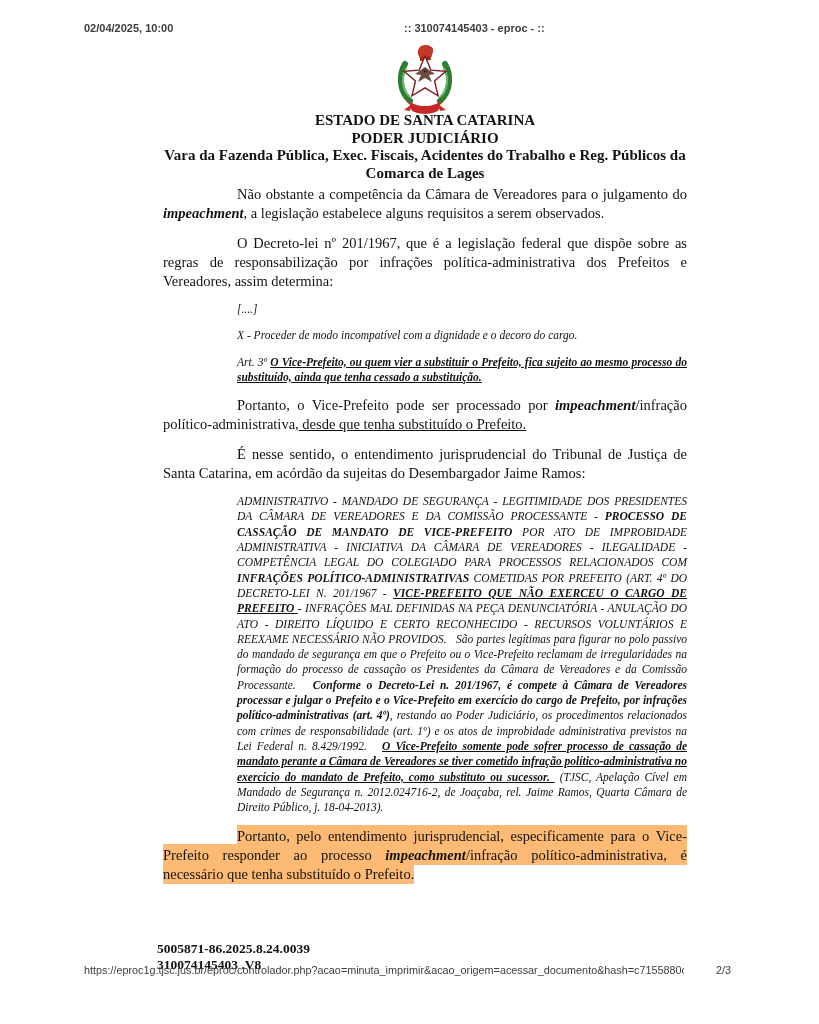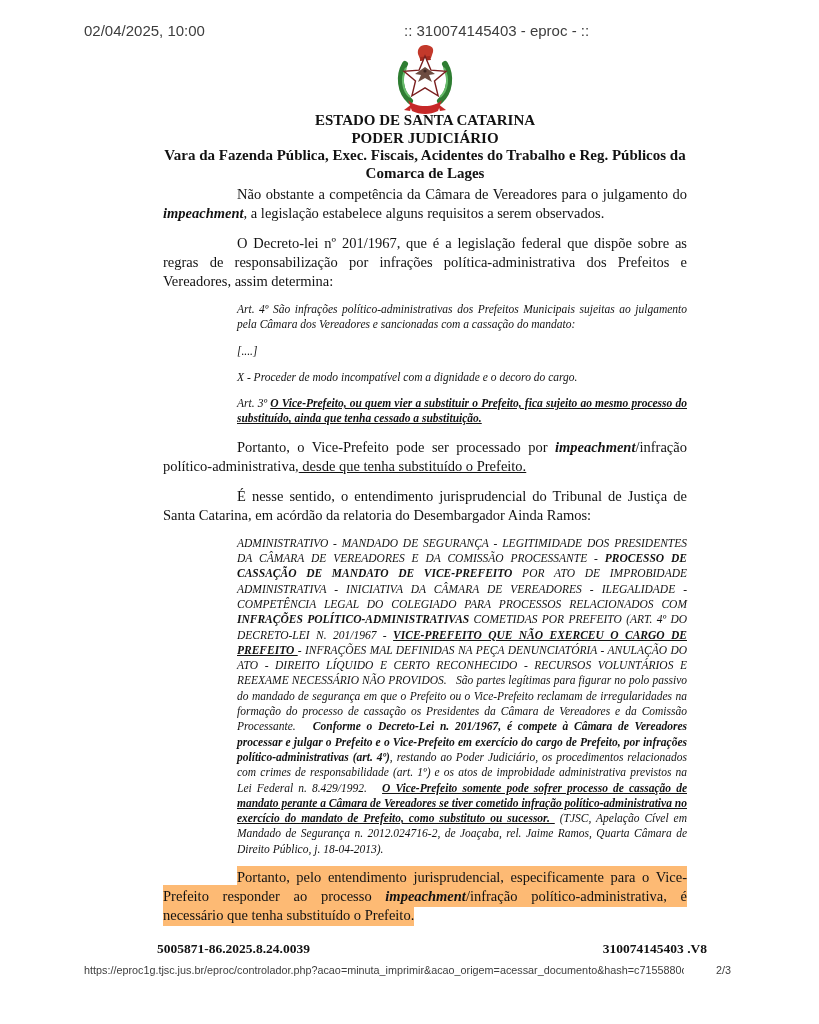--- a/index.html
+++ b/index.html
@@ -8,23 +8,24 @@
     width:819px;height:1024px;
     background:#ffffff;
     overflow:hidden;
     font-family:"Liberation Serif", serif;
     color:#121212;
   }
   
   .print-meta{
     position:absolute;
     font-family:"Liberation Sans", sans-serif;
-    font-size:15px;
+    font-size:11px;
     color:#3d3d3d;
     white-space:nowrap;
+    font-weight:bold;
   }
   .print-datetime{top:22px;left:84px;}
   .print-title{top:22px;left:404px;}
   .print-footer{
     position:absolute;top:964px;left:84px;right:88px;
     display:flex;justify-content:space-between;align-items:flex-start;
     font-family:"Liberation Sans", sans-serif;
     font-size:10.8px;color:#3d3d3d;
   }
   .print-url{max-width:600px;overflow:hidden;white-space:nowrap;}
@@ -59,21 +60,21 @@
   mark.hl{
     background:#fdba74;
     color:inherit;
     padding:2.6px 0;
   }
 
   
   .doc-footer{
     position:absolute;top:941px;left:157px;right:112px;
     display:flex;justify-content:space-between;
-    font-weight:bold;font-size:13.5px;
+    font-weight:bold;font-size:13.5px;flex-direction:column;
   }
 </style>
 </head>
 <body>
 
 <div class="page">
 
   <span class="print-meta print-datetime">02/04/2025, 10:00</span>
   <span class="print-meta print-title">:: 310074145403 - eproc - ::</span>
 
@@ -99,26 +100,25 @@
 
   <header class="letterhead">
     <div>ESTADO DE SANTA CATARINA</div>
     <div>PODER JUDICIÁRIO</div>
     <div>Vara da Fazenda Pública, Exec. Fiscais, Acidentes do Trabalho e Reg. Públicos da Comarca de Lages</div>
   </header>
 
   <article class="docbody">
     <p class="para"><span>Não obstante a competência da Câmara de Vereadores para o julgamento do </span><span class="i">impeachment</span><span>, a legislação estabelece alguns requisitos a serem observados.</span></p>
     <p class="para"><span>O Decreto-lei nº 201/1967, que é a legislação federal que dispõe sobre as regras de responsabilização por infrações política-administrativa dos Prefeitos e Vereadores, assim determina:</span></p>
-    <p class="quote"><span>Art. 4º São infrações político-administrativas dos Prefeitos Municipais sujeitas ao julgamento pela Câmara dos Vereadores e sancionadas com a cassação do mandato:</span></p>
     <p class="quote"><span>[....]</span></p>
     <p class="quote"><span>X - Proceder de modo incompatível com a dignidade e o decoro do cargo.</span></p>
     <p class="quote"><span>Art. 3º </span><span class="b u">O Vice-Prefeito, ou quem vier a substituir o Prefeito, fica sujeito ao mesmo processo do substituído, ainda que tenha cessado a substituição.</span></p>
     <p class="para"><span>Portanto, o Vice-Prefeito pode ser processado por </span><span class="i">impeachment</span><span>/infração político-administrativa,</span><span class="u"> desde que tenha substituído o Prefeito.</span></p>
-    <p class="para"><span>É nesse sentido, o entendimento jurisprudencial do Tribunal de Justiça de Santa Catarina, em acórdão da relatoria do Desembargador Ainda Ramos:</span></p>
+    <p class="para"><span>É nesse sentido, o entendimento jurisprudencial do Tribunal de Justiça de Santa Catarina, em acórdão da sujeitas do Desembargador Jaime Ramos:</span></p>
     <p class="quote"><span>ADMINISTRATIVO - MANDADO DE SEGURANÇA - LEGITIMIDADE DOS PRESIDENTES DA CÂMARA DE VEREADORES E DA COMISSÃO PROCESSANTE - </span><span class="b">PROCESSO DE CASSAÇÃO DE MANDATO DE VICE-PREFEITO</span><span> POR ATO DE IMPROBIDADE ADMINISTRATIVA - INICIATIVA DA CÂMARA DE VEREADORES - ILEGALIDADE - COMPETÊNCIA LEGAL DO COLEGIADO PARA PROCESSOS RELACIONADOS COM </span><span class="b">INFRAÇÕES POLÍTICO-ADMINISTRATIVAS</span><span> COMETIDAS POR PREFEITO (ART. 4º DO DECRETO-LEI N. 201/1967 - </span><span class="b u">VICE-PREFEITO QUE NÃO EXERCEU O CARGO DE PREFEITO </span><span>- INFRAÇÕES MAL DEFINIDAS NA PEÇA DENUNCIATÓRIA - ANULAÇÃO DO ATO - DIREITO LÍQUIDO E CERTO RECONHECIDO - RECURSOS VOLUNTÁRIOS E REEXAME NECESSÁRIO NÃO PROVIDOS.&nbsp;&nbsp; São partes legítimas para figurar no polo passivo do mandado de segurança em que o Prefeito ou o Vice-Prefeito reclamam de irregularidades na formação do processo de cassação os Presidentes da Câmara de Vereadores e da Comissão Processante.&nbsp;&nbsp; </span><span class="b">Conforme o Decreto-Lei n. 201/1967, é compete à Câmara de Vereadores processar e julgar o Prefeito e o Vice-Prefeito em exercício do cargo de Prefeito, por infrações político-administrativas (art. 4º)</span><span>, restando ao Poder Judiciário, os procedimentos relacionados com crimes de responsabilidade (art. 1º) e os atos de improbidade administrativa previstos na Lei Federal n. 8.429/1992.&nbsp;&nbsp; </span><span class="b u">O Vice-Prefeito somente pode sofrer processo de cassação de mandato perante a Câmara de Vereadores se tiver cometido infração político-administrativa no exercício do mandato de Prefeito, como substituto ou sucessor.&nbsp;</span><span> (TJSC, Apelação Cível em Mandado de Segurança n. 2012.024716-2, de Joaçaba, rel. Jaime Ramos, Quarta Câmara de Direito Público, j. 18-04-2013).</span></p>
     <p class="para"><mark class="hl"><span>Portanto, pelo entendimento jurisprudencial, especificamente para o Vice-Prefeito responder ao processo </span><span class="i">impeachment</span><span>/infração político-administrativa, é necessário que tenha substituído o Prefeito.</span></mark></p>
   </article>
 
   <div class="doc-footer">
     <span>5005871-86.2025.8.24.0039</span>
     <span>310074145403 .V8</span>
   </div>
 
   <div class="print-footer">

